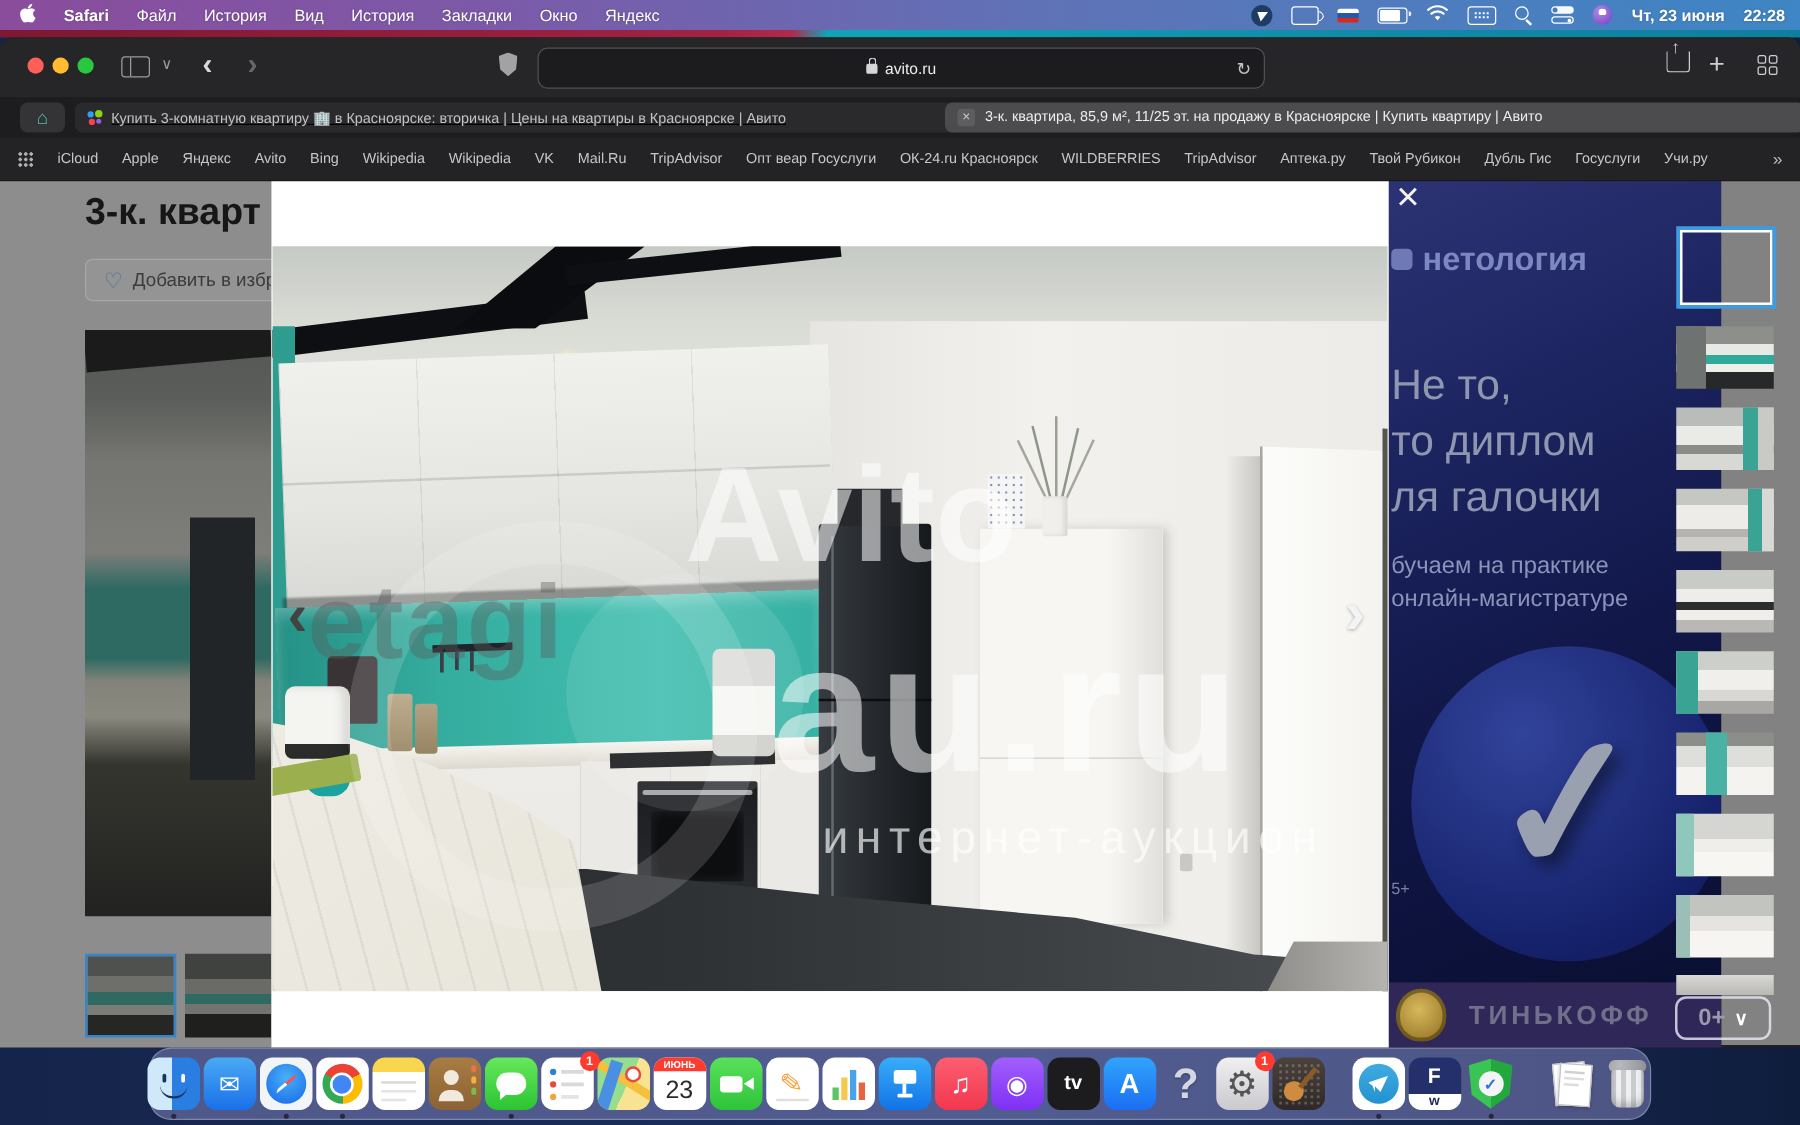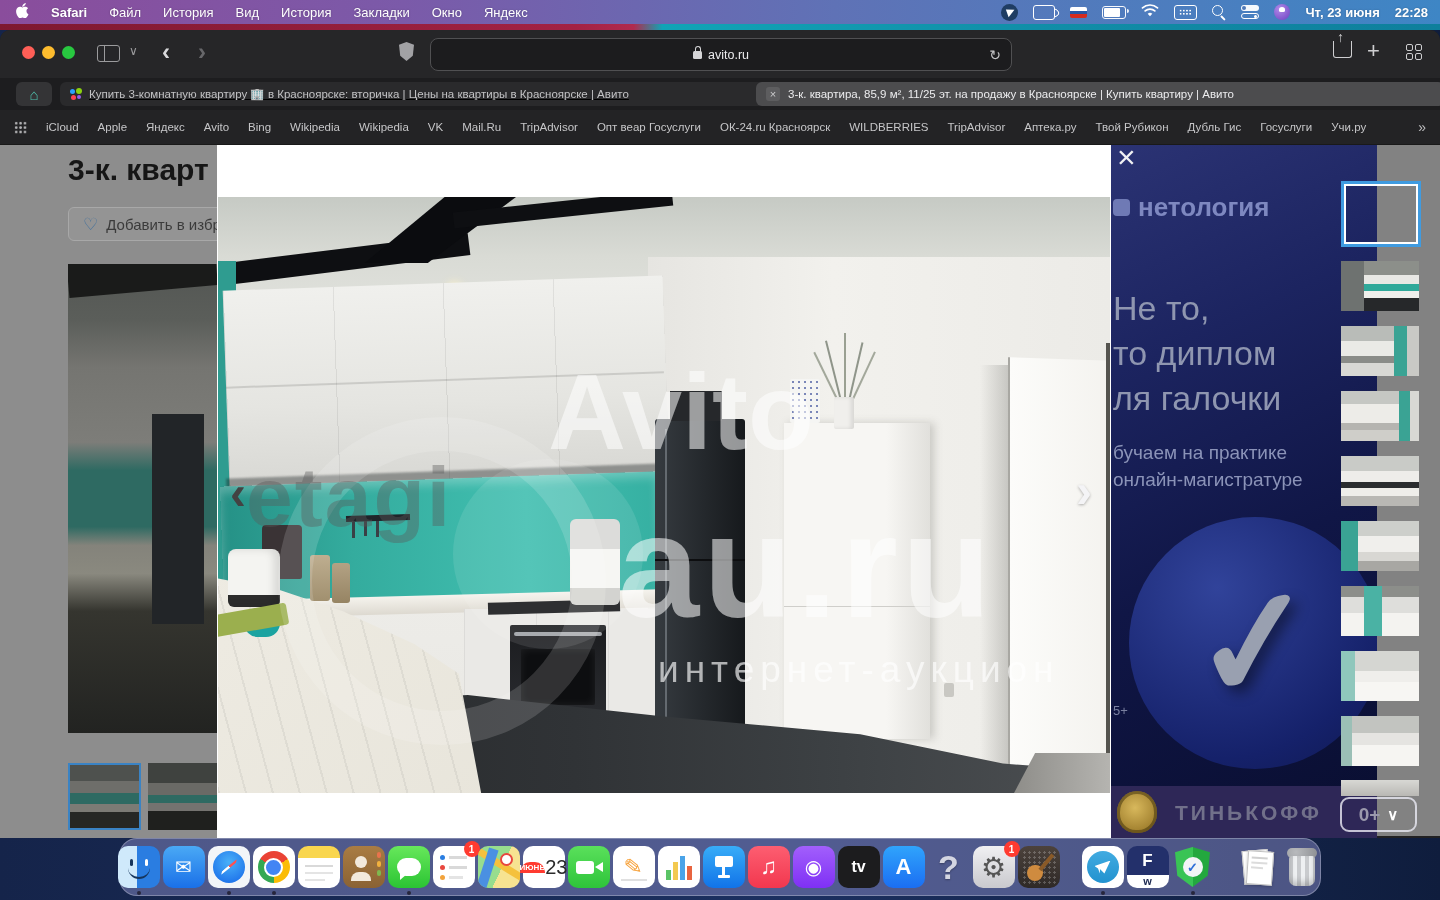--- a/index.html
+++ b/index.html
@@ -372,21 +372,21 @@
       <span style="position:absolute;left:7px;top:19px;width:5px;height:5px;border-radius:50%;background:#e8483f;"></span>
         <span style="position:absolute;left:16px;top:20px;width:18px;height:3px;background:#d9d9d9;"></span>
       <span style="position:absolute;left:7px;top:29px;width:5px;height:5px;border-radius:50%;background:#f2a33c;"></span>
         <span style="position:absolute;left:16px;top:30px;width:14px;height:3px;background:#e4e4e4;"></span>
     </div>
     <div class="di" style="background:linear-gradient(115deg,#97dd8e 0 55%,#f7e391 55%);overflow:hidden;">
       <span style="position:absolute;left:-6px;top:16px;width:60px;height:7px;background:#f5c13d;transform:rotate(32deg);"></span>
       <span style="position:absolute;left:4px;top:2px;width:10px;height:44px;background:#4a90e2;transform:rotate(18deg);"></span>
       <span style="position:absolute;right:7px;top:7px;width:9px;height:9px;border-radius:50%;background:#fff;border:2px solid #e8483f;"></span>
     </div>
-    <div class="di" style="background:#fff;">
+    <div class="di" style="background:#fff;flex-direction:column;">
       <span style="width:100%;text-align:center;background:#ff3b30;color:#fff;font-size:8px;font-weight:700;border-radius:10px 10px 0 0;line-height:11px;text-transform:uppercase;">июнь</span>
       <span style="flex:1;display:flex;align-items:center;justify-content:center;font-size:20px;color:#2b2b2b;font-weight:400;">23</span>
     </div>
     <div class="di" style="background:linear-gradient(180deg,#5ae05b,#2ec43a);">
       <span style="width:18px;height:13px;background:#fff;border-radius:3px;margin-right:7px;"></span>
       <span style="position:absolute;right:7px;width:0;height:0;border-right:8px solid #fff;border-top:5px solid transparent;border-bottom:5px solid transparent;"></span>
     </div>
     <div class="di" style="background:#fff;">
       <span style="color:#f7a23b;font-size:22px;transform:rotate(-6deg);">✎</span>
       <span style="position:absolute;left:8px;bottom:7px;width:26px;height:2px;background:#e0e0e0;"></span>

